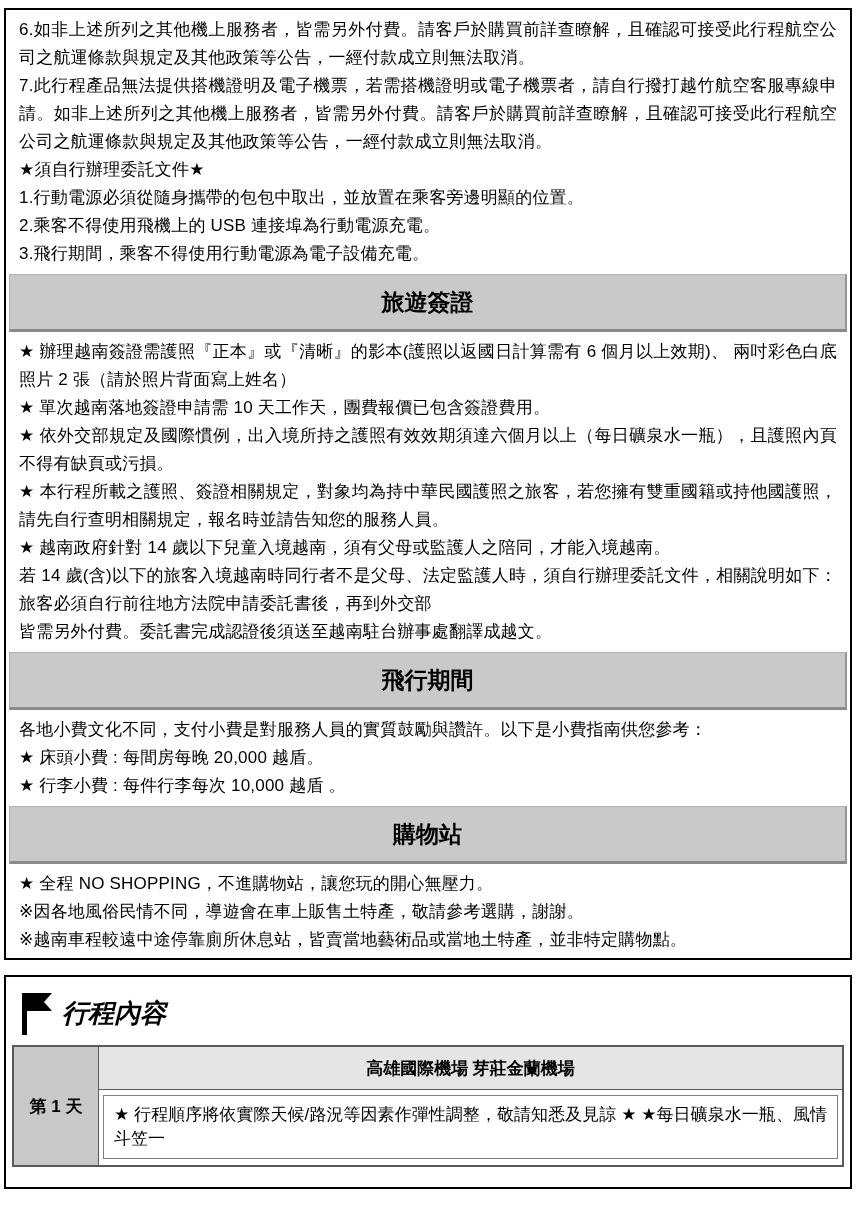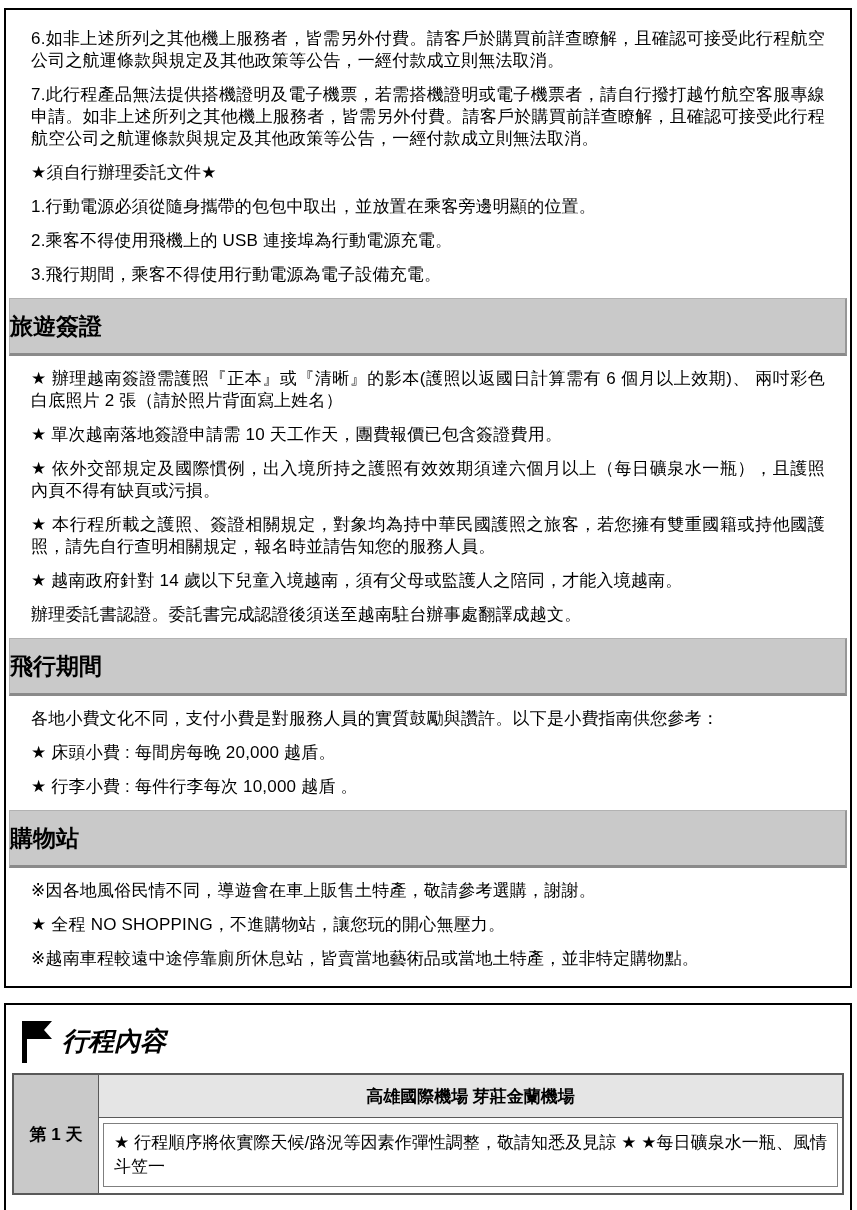--- a/index.html
+++ b/index.html
@@ -9,34 +9,34 @@
     color:#000;
   }
   .doc-box{
     border:2px solid #000;
     margin:8px 5px 0 4px;
     background:#fff;
   }
   .box1{padding:6px 0 4px 0;}
   .para{
     font-size:17px;
-    line-height:22px;
-    margin:12px;
+    line-height:28px;
+    margin:0;
     padding:0 13px;
     text-align:justify;
     letter-spacing:0.2px;
   }
   .section-header{
     background:#c9c9c9;
     border:1px solid #b2b2b2;
     border-right:2px solid #979797;
     border-bottom:3px solid #8a8a8a;
     margin:6px 3px;
     height:54px;
-    display:flex;align-items:center;justify-content:flex-start;
+    display:flex;align-items:center;justify-content:center;
     font-size:23px;font-weight:bold;
   }
   
   .box2{margin-top:15px;padding:10px 6px 0 6px;height:200px;}
   .itinerary-title-row{
     display:flex;align-items:center;gap:8px;
     padding:4px 0 10px 8px;
   }
   .flag-wrap{width:34px;height:44px;flex:0 0 auto;}
   .itinerary-title{font-size:26px;font-weight:bold;font-style:italic;}
@@ -81,34 +81,35 @@
   <p class="para">3.飛行期間，乘客不得使用行動電源為電子設備充電。</p>
 
   <div class="section-header">
     <span>旅遊簽證</span>
   </div>
   <p class="para">★ 辦理越南簽證需護照『正本』或『清晰』的影本(護照以返國日計算需有 6 個月以上效期)、 兩吋彩色白底照片 2 張（請於照片背面寫上姓名）</p>
   <p class="para">★ 單次越南落地簽證申請需 10 天工作天，團費報價已包含簽證費用。</p>
   <p class="para">★ 依外交部規定及國際慣例，出入境所持之護照有效效期須達六個月以上（每日礦泉水一瓶），且護照內頁不得有缺頁或污損。</p>
   <p class="para">★ 本行程所載之護照、簽證相關規定，對象均為持中華民國護照之旅客，若您擁有雙重國籍或持他國護照，請先自行查明相關規定，報名時並請告知您的服務人員。</p>
   <p class="para">★ 越南政府針對 14 歲以下兒童入境越南，須有父母或監護人之陪同，才能入境越南。</p>
-  <p class="para">辦理委託書認證。委託書完成認證後須送至越南駐台辦事處翻譯成越文。</p>
+  <p class="para">若 14 歲(含)以下的旅客入境越南時同行者不是父母、法定監護人時，須自行辦理委託文件，相關說明如下： 旅客必須自行前往地方法院申請委託書後，再到外交部</p>
+  <p class="para">皆需另外付費。委託書完成認證後須送至越南駐台辦事處翻譯成越文。</p>
 
   <div class="section-header">
     <span>飛行期間</span>
   </div>
   <p class="para">各地小費文化不同，支付小費是對服務人員的實質鼓勵與讚許。以下是小費指南供您參考：</p>
   <p class="para">★ 床頭小費 : 每間房每晚 20,000 越盾。</p>
   <p class="para">★ 行李小費 : 每件行李每次 10,000 越盾 。</p>
 
   <div class="section-header">
     <span>購物站</span>
   </div>
+  <p class="para">★ 全程 NO SHOPPING，不進購物站，讓您玩的開心無壓力。</p>
   <p class="para">※因各地風俗民情不同，導遊會在車上販售土特產，敬請參考選購，謝謝。</p>
-  <p class="para">★ 全程 NO SHOPPING，不進購物站，讓您玩的開心無壓力。</p>
   <p class="para">※越南車程較遠中途停靠廁所休息站，皆賣當地藝術品或當地土特產，並非特定購物點。</p>
 
 </div>
 
 <div class="doc-box box2">
 
   <div class="itinerary-title-row">
     <span class="flag-wrap">
       <svg width="34" height="44" viewBox="0 0 34 44" aria-hidden="true">
         <rect x="2" y="2" width="5" height="42" fill="#000"></rect>

